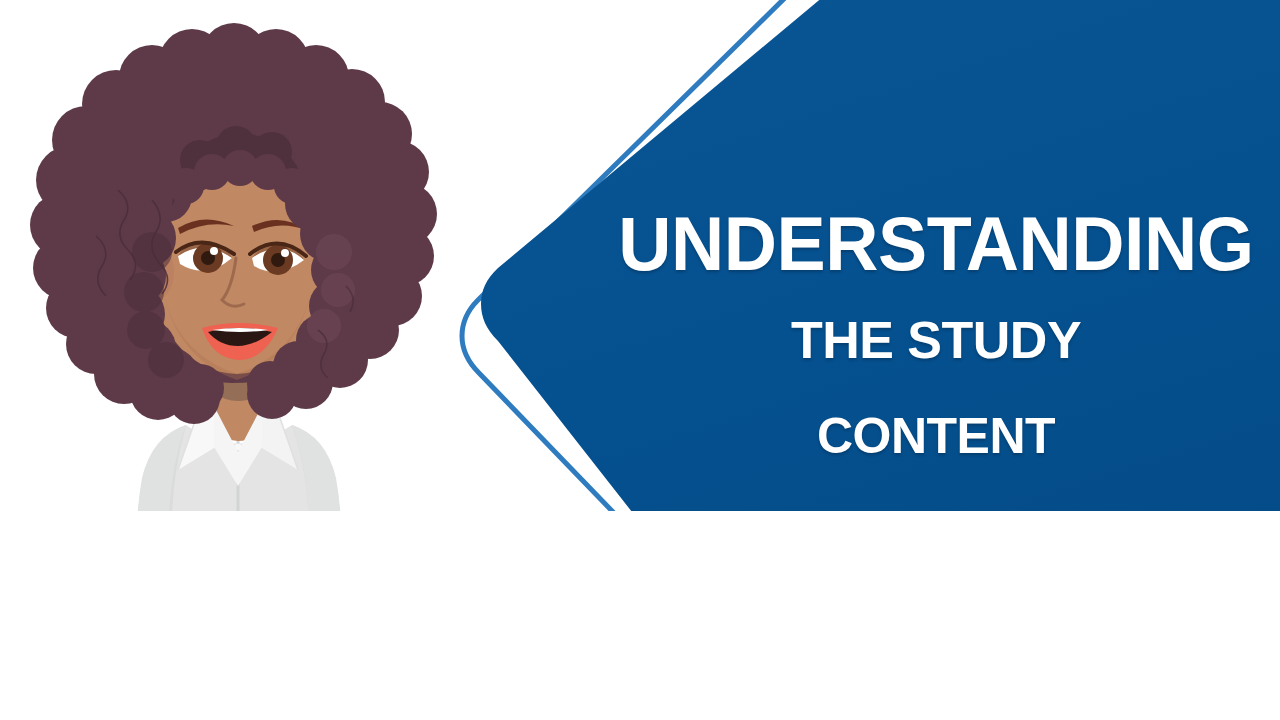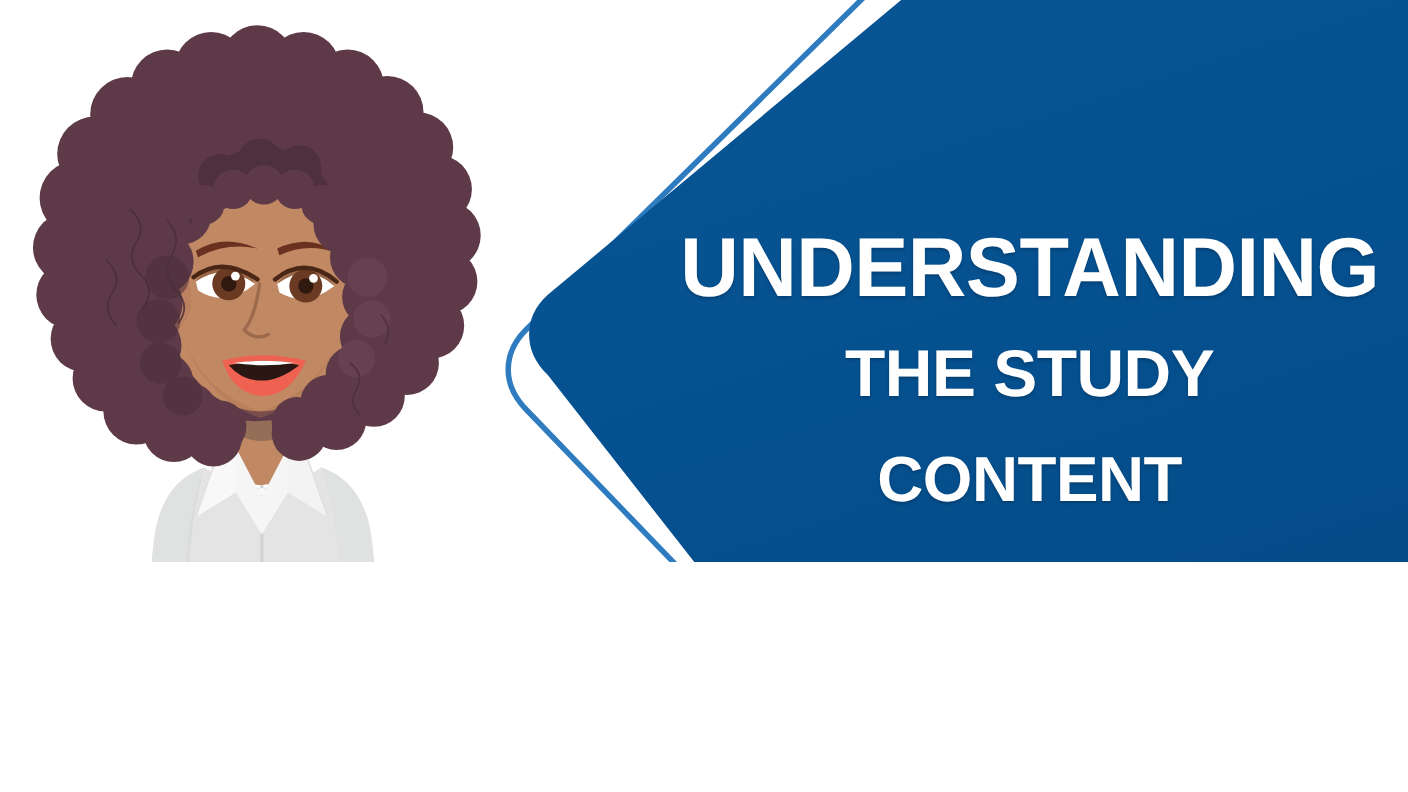--- a/index.html
+++ b/index.html
@@ -52,22 +52,22 @@
     letter-spacing: -0.5px;
     color: #ffffff;
     text-transform: uppercase;
     white-space: nowrap;
     text-shadow: 0 2px 3px rgba(0,0,0,0.22);
   }
   .title-line.l1 {
     font-size: 76px;
     transform: scaleX(0.97);
   }
-  .title-line.l2 { font-size: 60px; }
-  .title-line.l3 { font-size: 58px; }
+  .title-line.l2 { font-size: 52px; }
+  .title-line.l3 { font-size: 50px; }
 
   
   .character {
     position: absolute;
     left: 0px;
     top: 0px;
     width: 470px;
     height: 720px;
     z-index: 3;
   }

